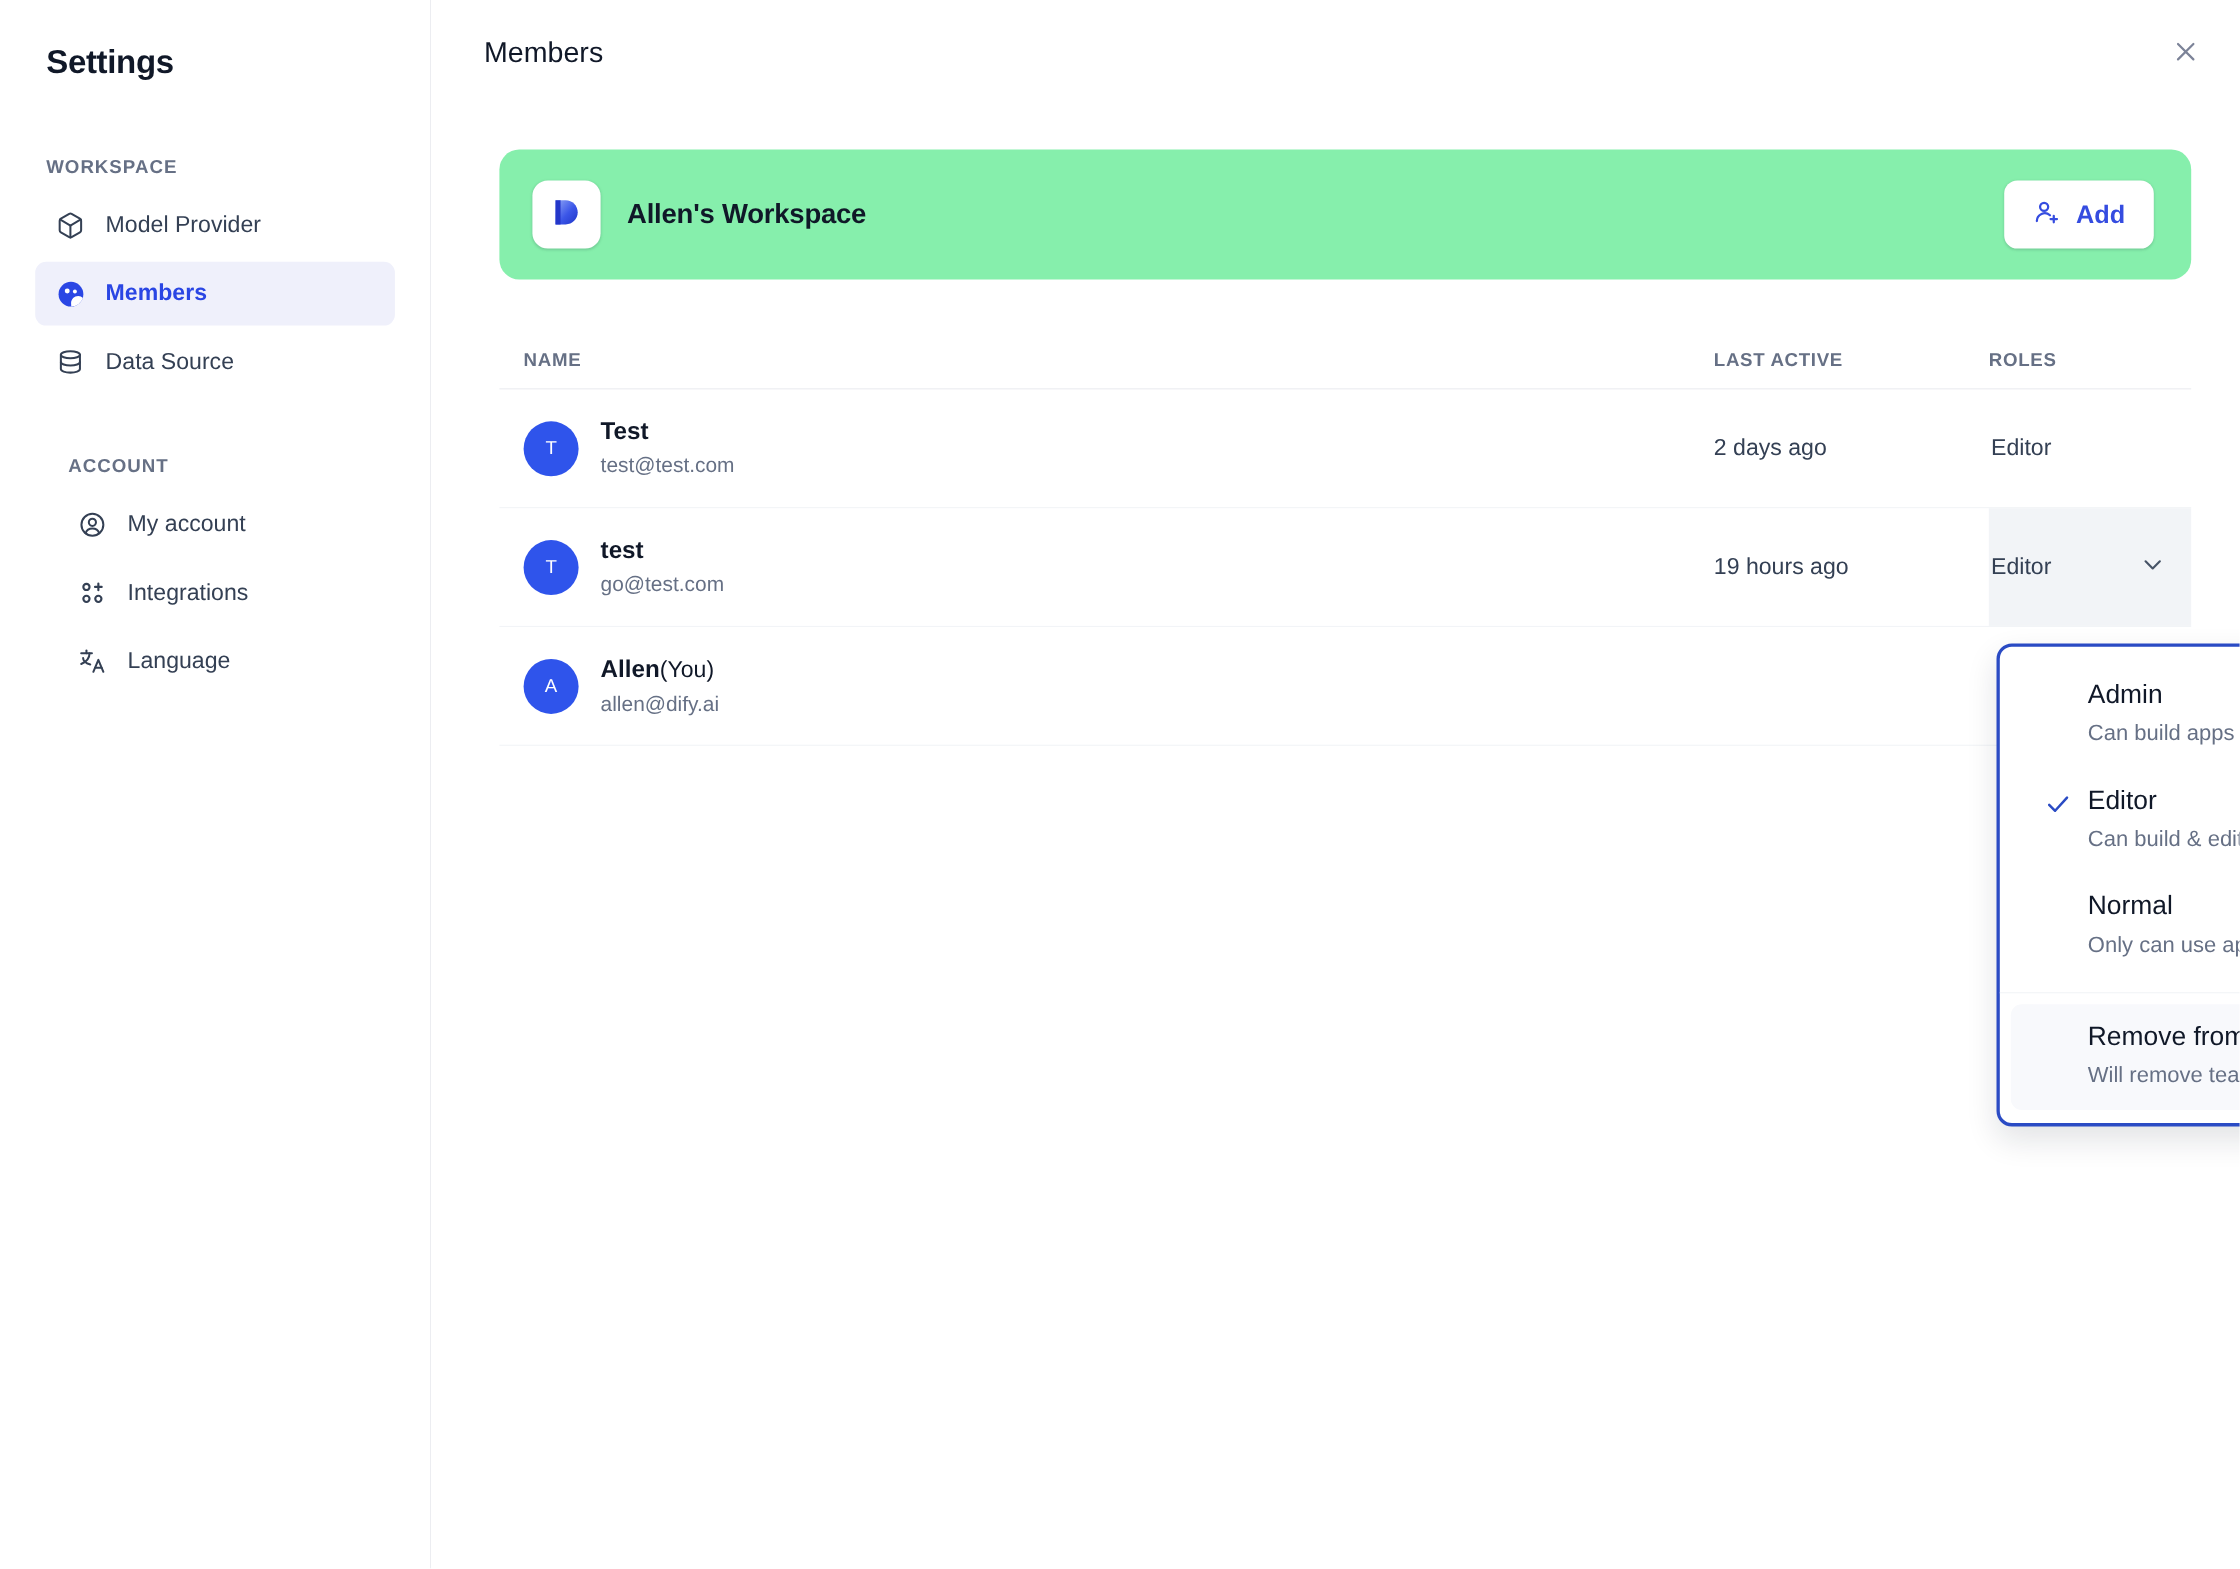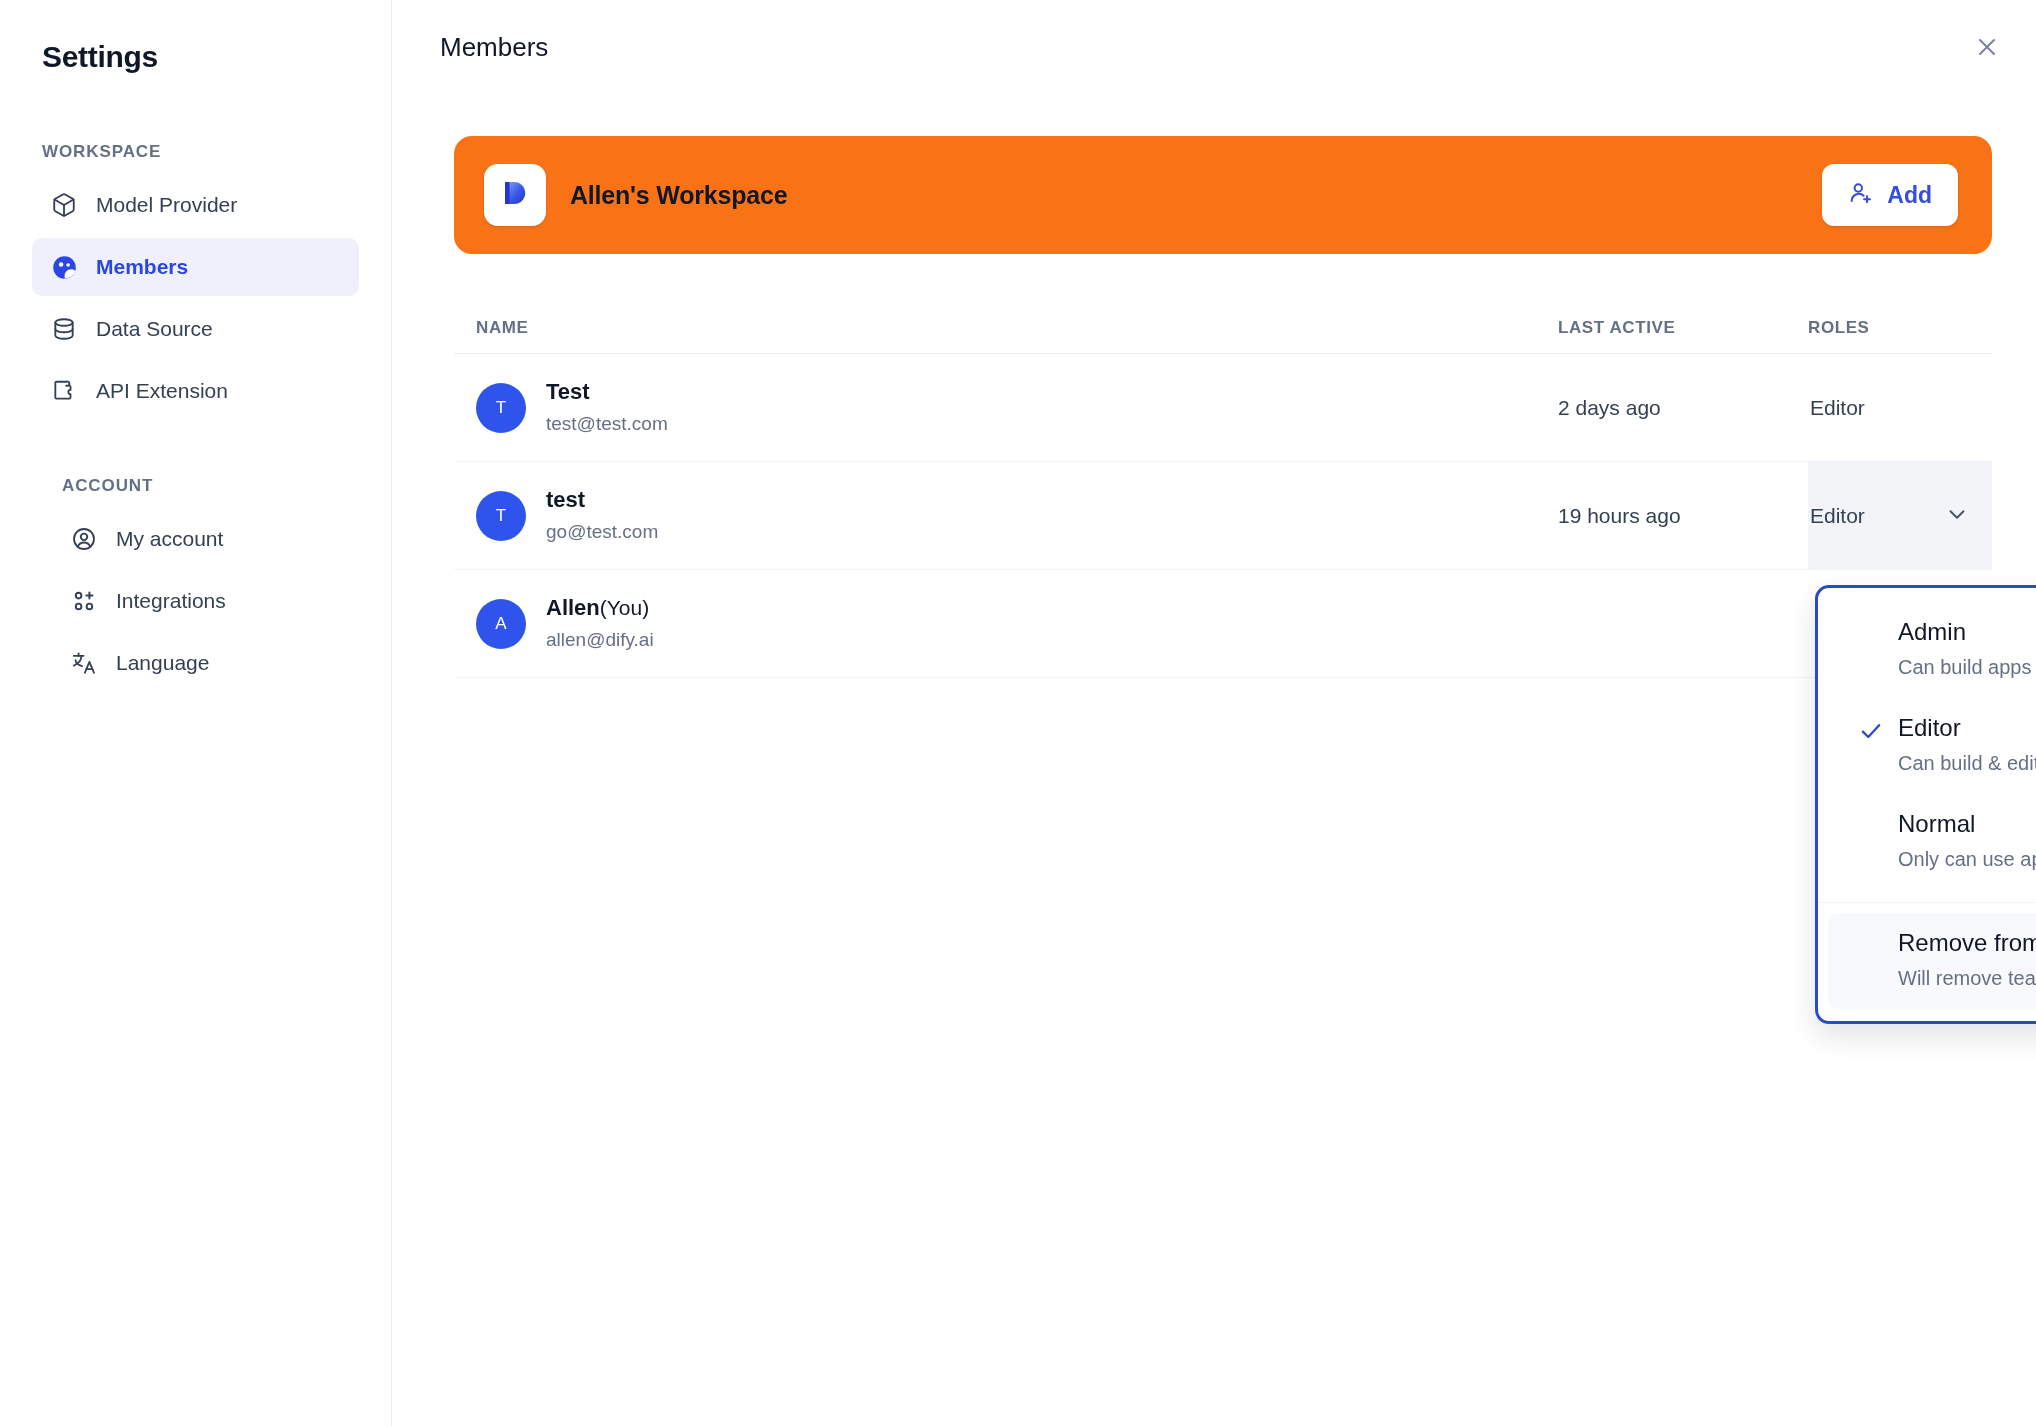--- a/index.html
+++ b/index.html
@@ -93,21 +93,21 @@
     cursor: pointer;
     border-radius: 8px;
   }
 
   .content {
     margin: 72px 44px 0 62px;
   }
 
   
   .ws-card {
-    background: #f97316;
+    background: #86efac;
     border-radius: 18px;
     height: 118px;
     display: flex;
     align-items: center;
     padding: 0 34px 0 30px;
     justify-content: space-between;
   }
   .ws-left { display: flex; align-items: center; gap: 24px; }
   .ws-logo {
     width: 62px; height: 62px;
@@ -300,28 +300,20 @@
           <span class="nav-icon">
             <svg width="26" height="26" viewBox="0 0 24 24" fill="none" stroke="#344054" stroke-width="1.7" stroke-linecap="round" stroke-linejoin="round">
               <ellipse cx="12" cy="6" rx="8" ry="3"></ellipse>
               <path d="M4 6v6c0 1.66 3.58 3 8 3s8-1.34 8-3V6"></path>
               <path d="M4 12v6c0 1.66 3.58 3 8 3s8-1.34 8-3v-6"></path>
             </svg>
           </span>
           <span class="nav-label">Data Source</span>
         </div>
 
-        <div class="nav-item">
-          <span class="nav-icon">
-            <svg width="26" height="26" viewBox="0 0 24 24" fill="none" stroke="#344054" stroke-width="1.7" stroke-linecap="round" stroke-linejoin="round">
-              <path d="M14 3.5a2 2 0 1 1 0 3.5h3a1 1 0 0 1 1 1v3a2 2 0 1 0 0 4v3a1 1 0 0 1-1 1H5a1 1 0 0 1-1-1V4.5a1 1 0 0 1 1-1h9z"></path>
-            </svg>
-          </span>
-          <span class="nav-label">API Extension</span>
-        </div>
       </div>
     </div>
 
     <div class="nav-group-account">
       <div class="nav-section-label">ACCOUNT</div>
       <div class="nav-list">
 
         <div class="nav-item">
           <span class="nav-icon">
             <svg width="26" height="26" viewBox="0 0 24 24" fill="none" stroke="#344054" stroke-width="1.7" stroke-linecap="round" stroke-linejoin="round">

